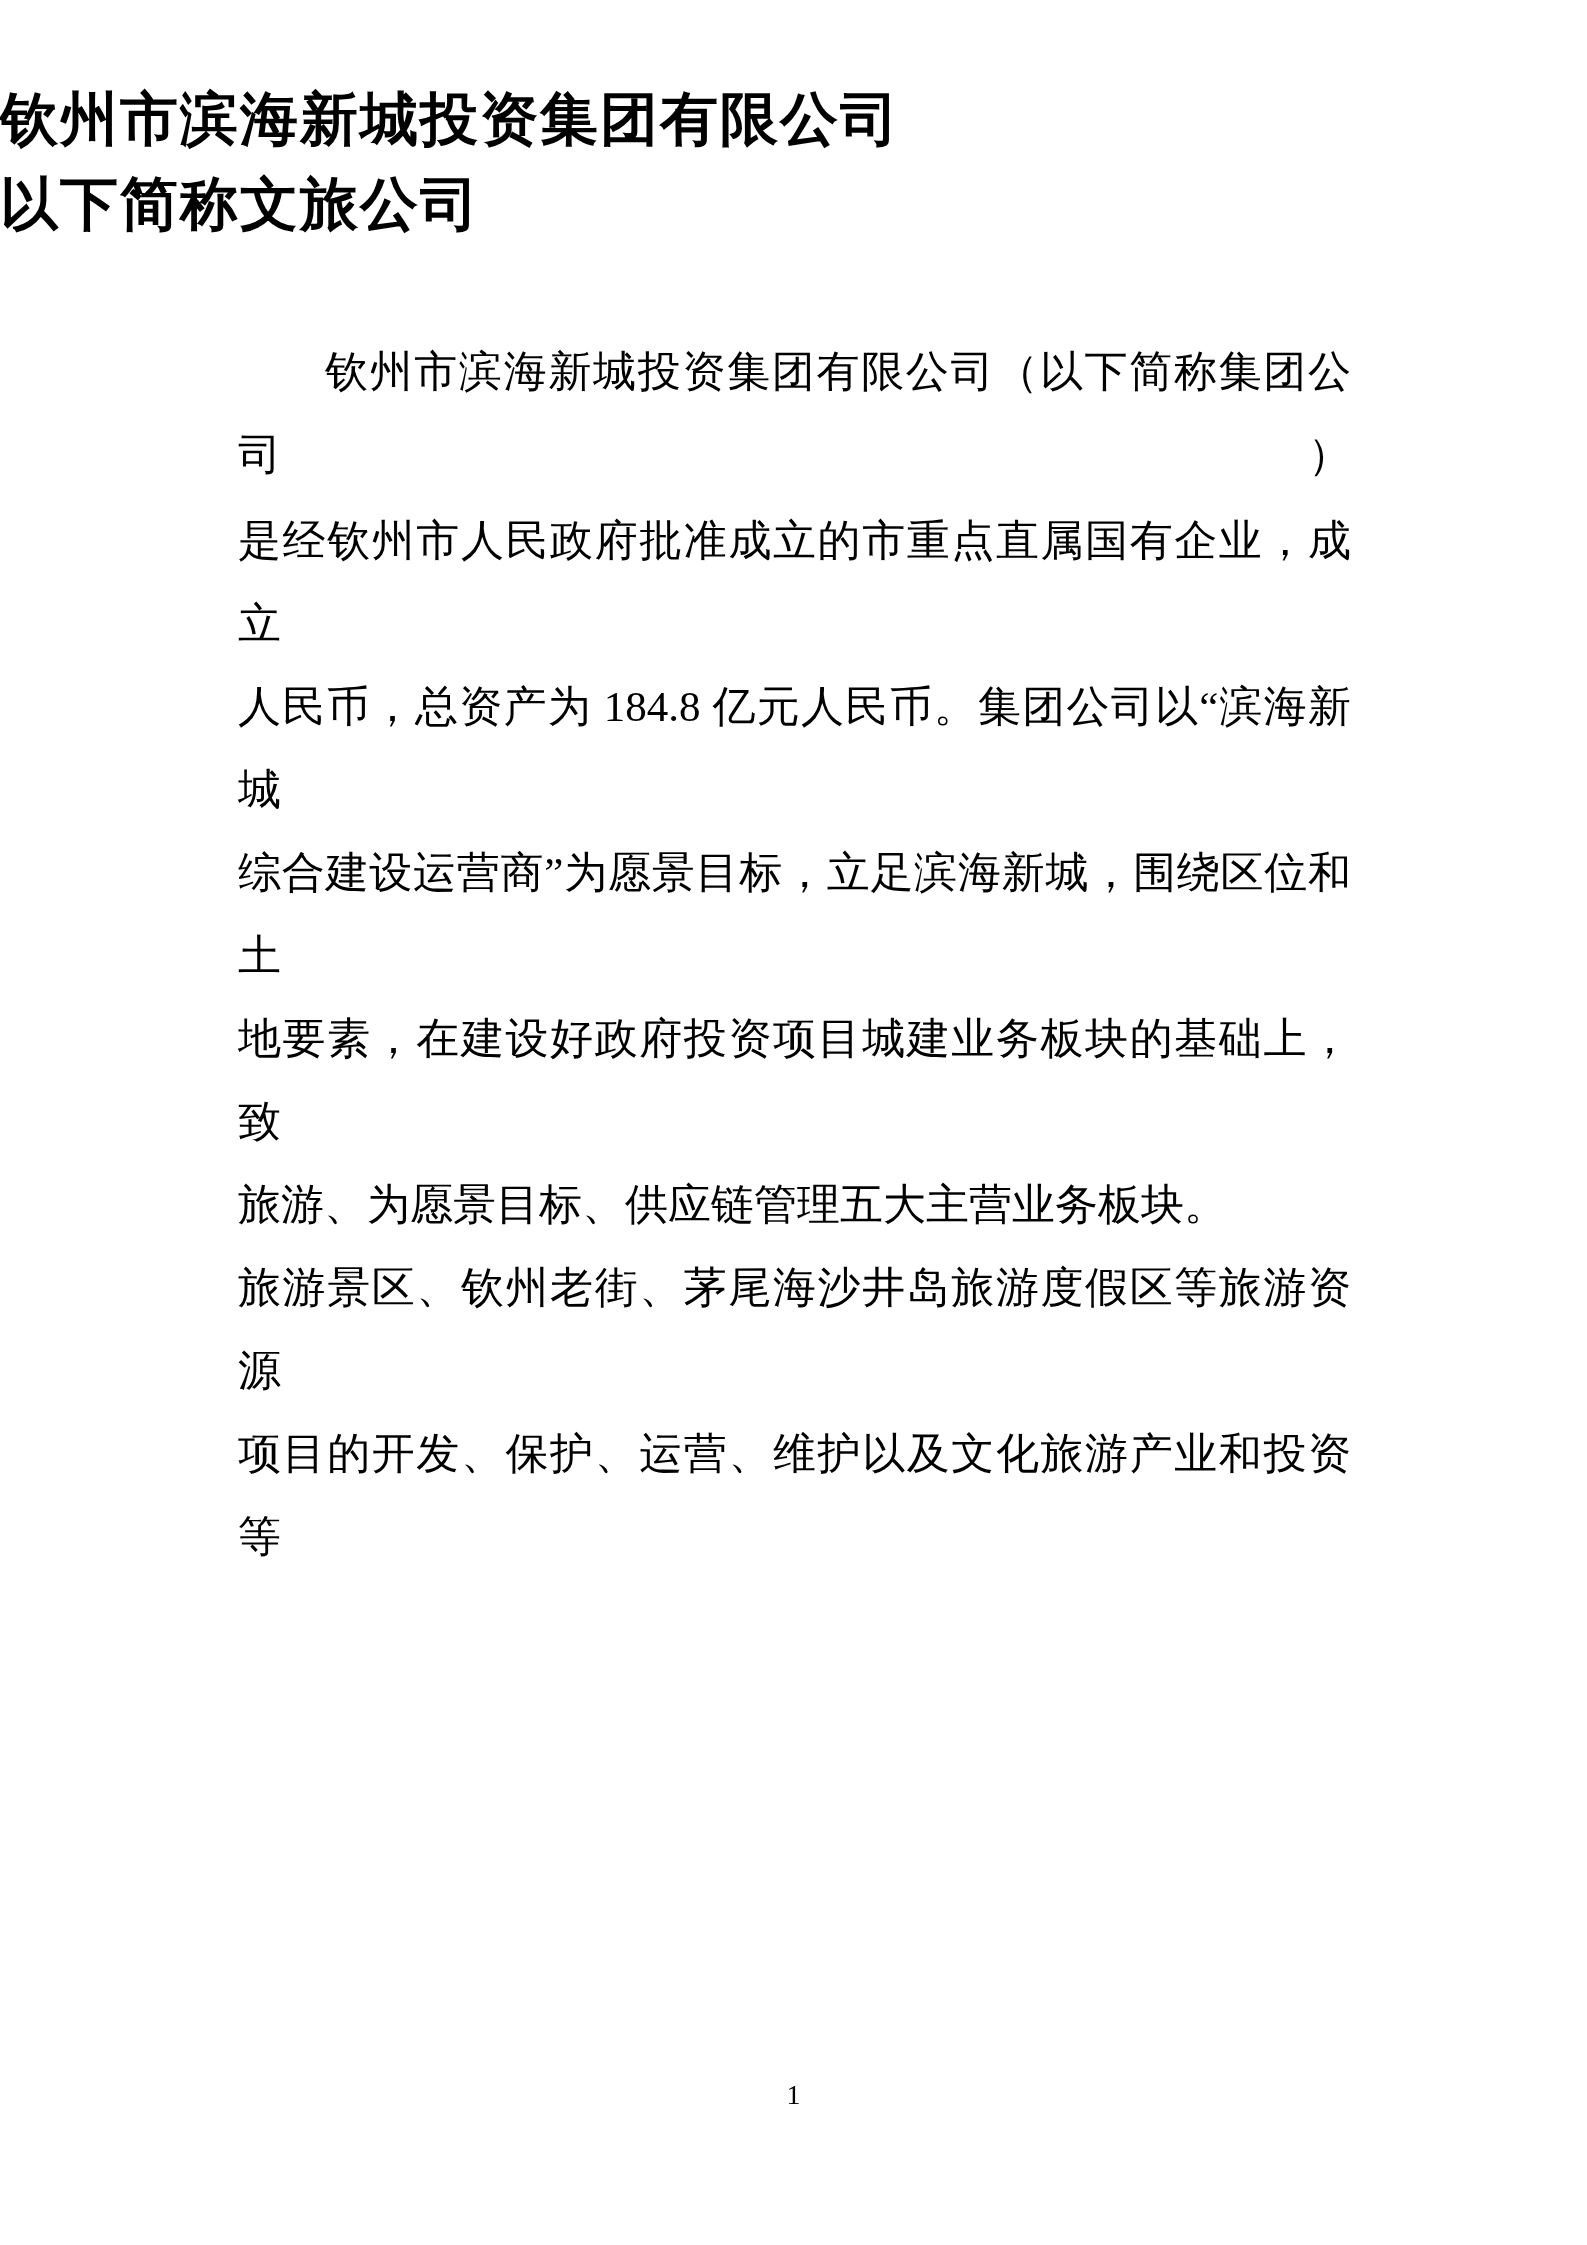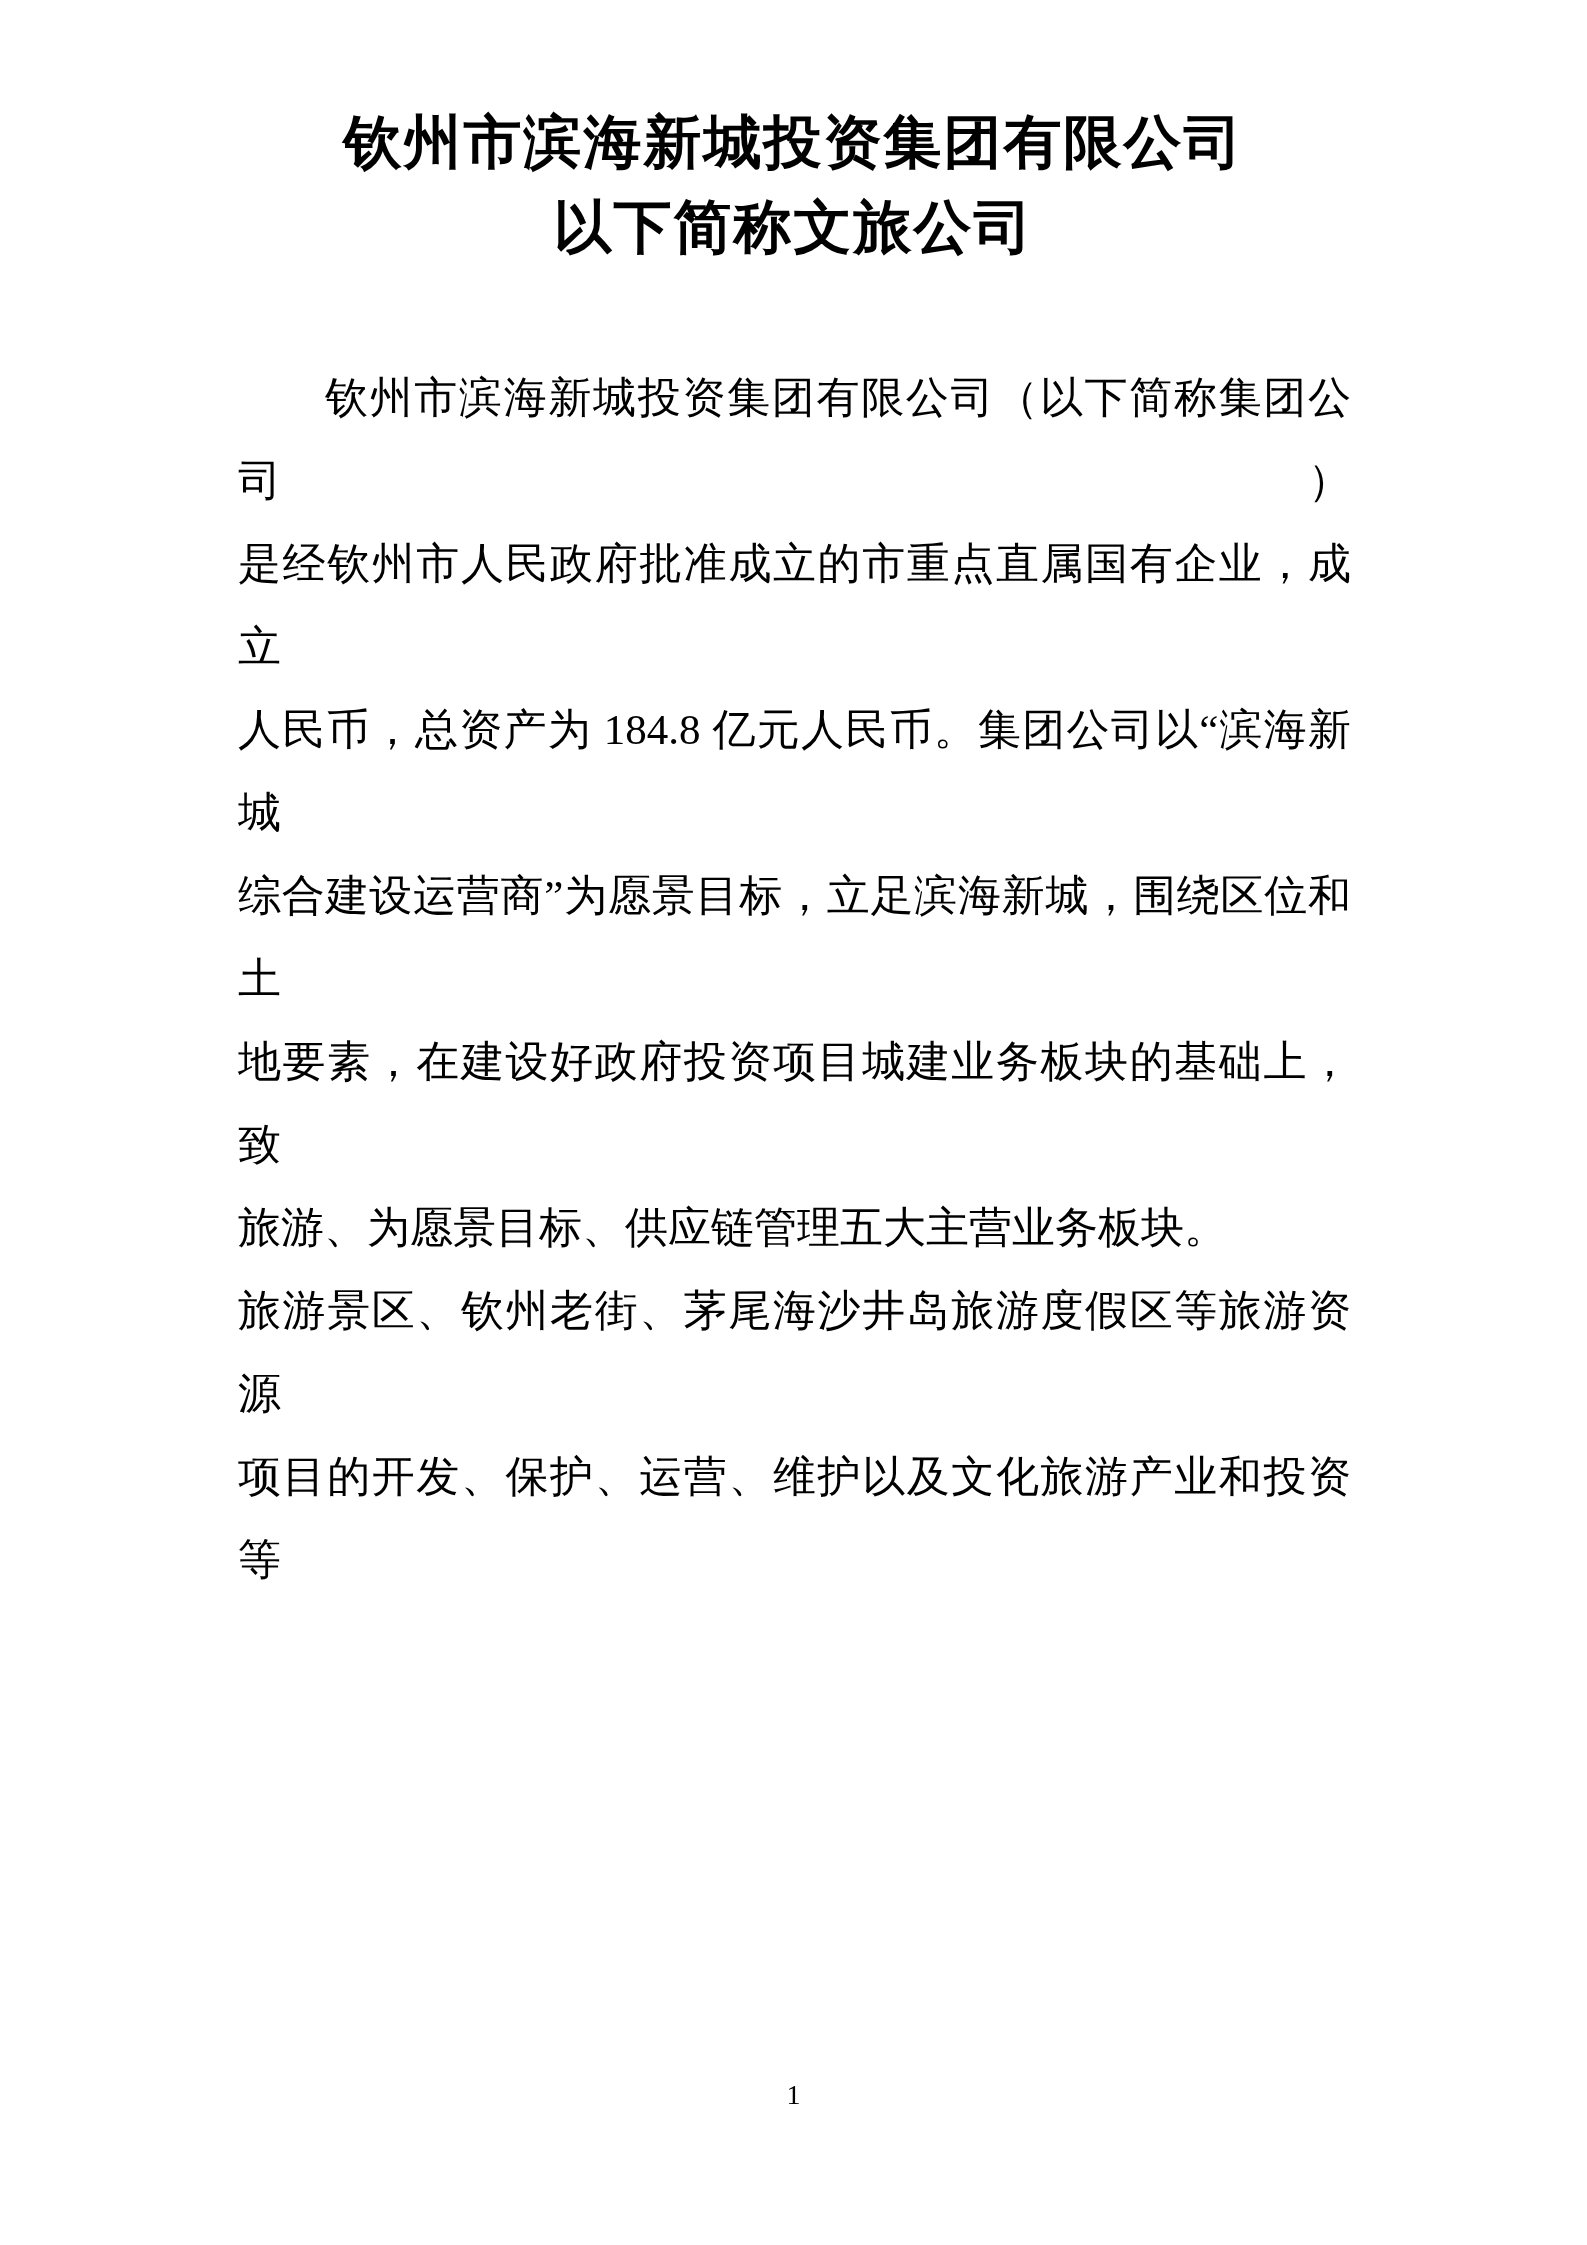--- a/index.html
+++ b/index.html
@@ -2,35 +2,35 @@
 <html><head>
 <meta charset="utf-8">
 <style>
   html,body { margin:0; padding:0; background:#888; }
   .page {
     width:1587px; height:2245px; margin:0 auto; background:#ffffff;
     position:relative; color:#000; overflow:hidden;
     font-family:"Liberation Serif", serif;
   }
   .doc-title {
-    padding-top:100px; margin:0;
-    text-align:center; font-weight:bold;
+    padding-top:77px; margin:0;
+    font-weight:bold;
     font-size:58px; line-height:85px;
     letter-spacing:2px;
     font-family:"Liberation Serif", serif;
   }
   .content {
     margin-top:86px;
     padding-left:238px; padding-right:236px;
     font-size:43px; line-height:83px;
   }
   .line { text-align:justify; }
   
   .line.mid   { text-align-last:justify; }
-  .line.first { text-indent:87px; text-align-last:justify; }
+  .line.first { text-indent:87px; text-align-last:justify;font-family:Liberation Mono, monospace; }
   .line.last  { text-align-last:left; }
   .page-number {
     position:absolute; top:2078px; left:0; right:0;
     text-align:center; font-size:28px; line-height:34px;
     font-family:"Liberation Serif", serif;
   }
 </style>
 </head>
 <body>
 

